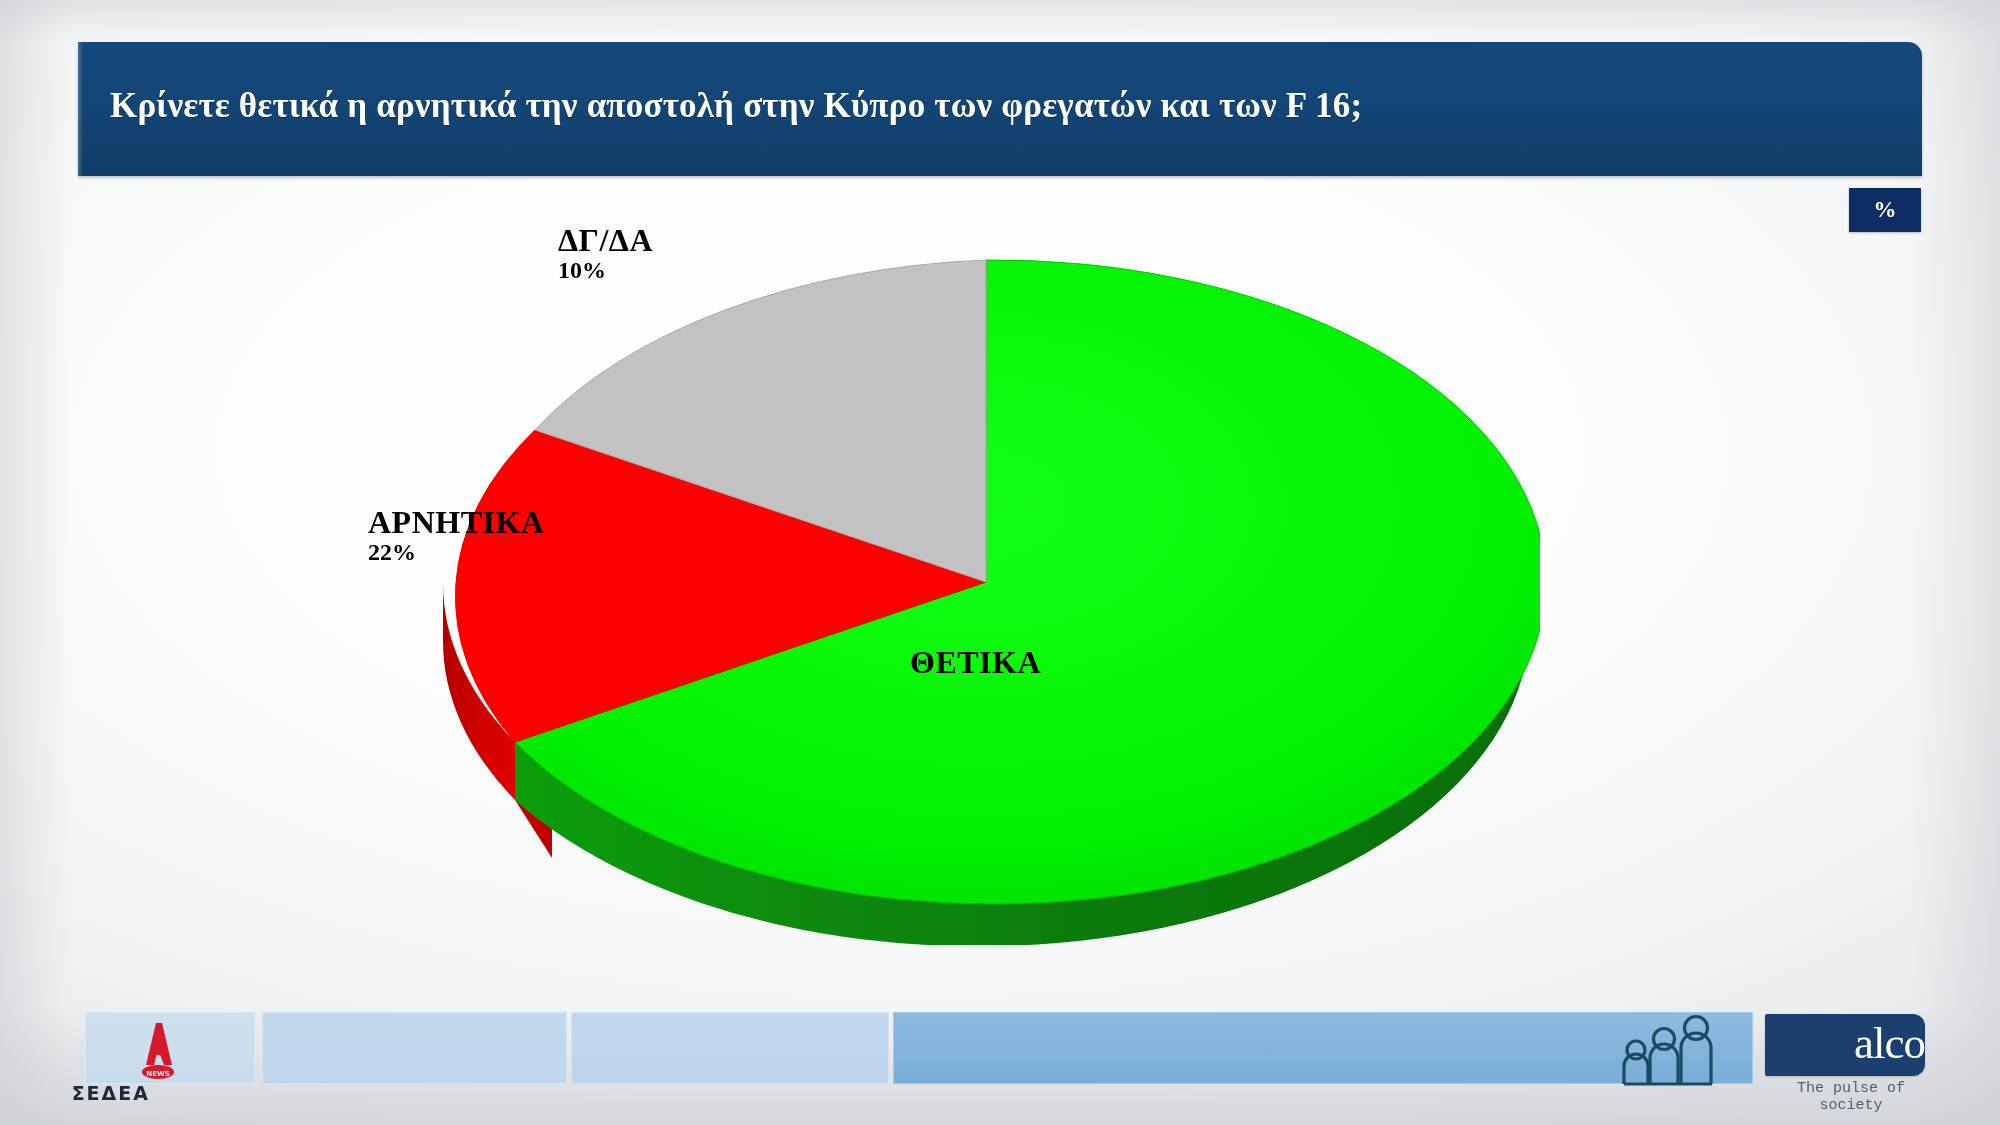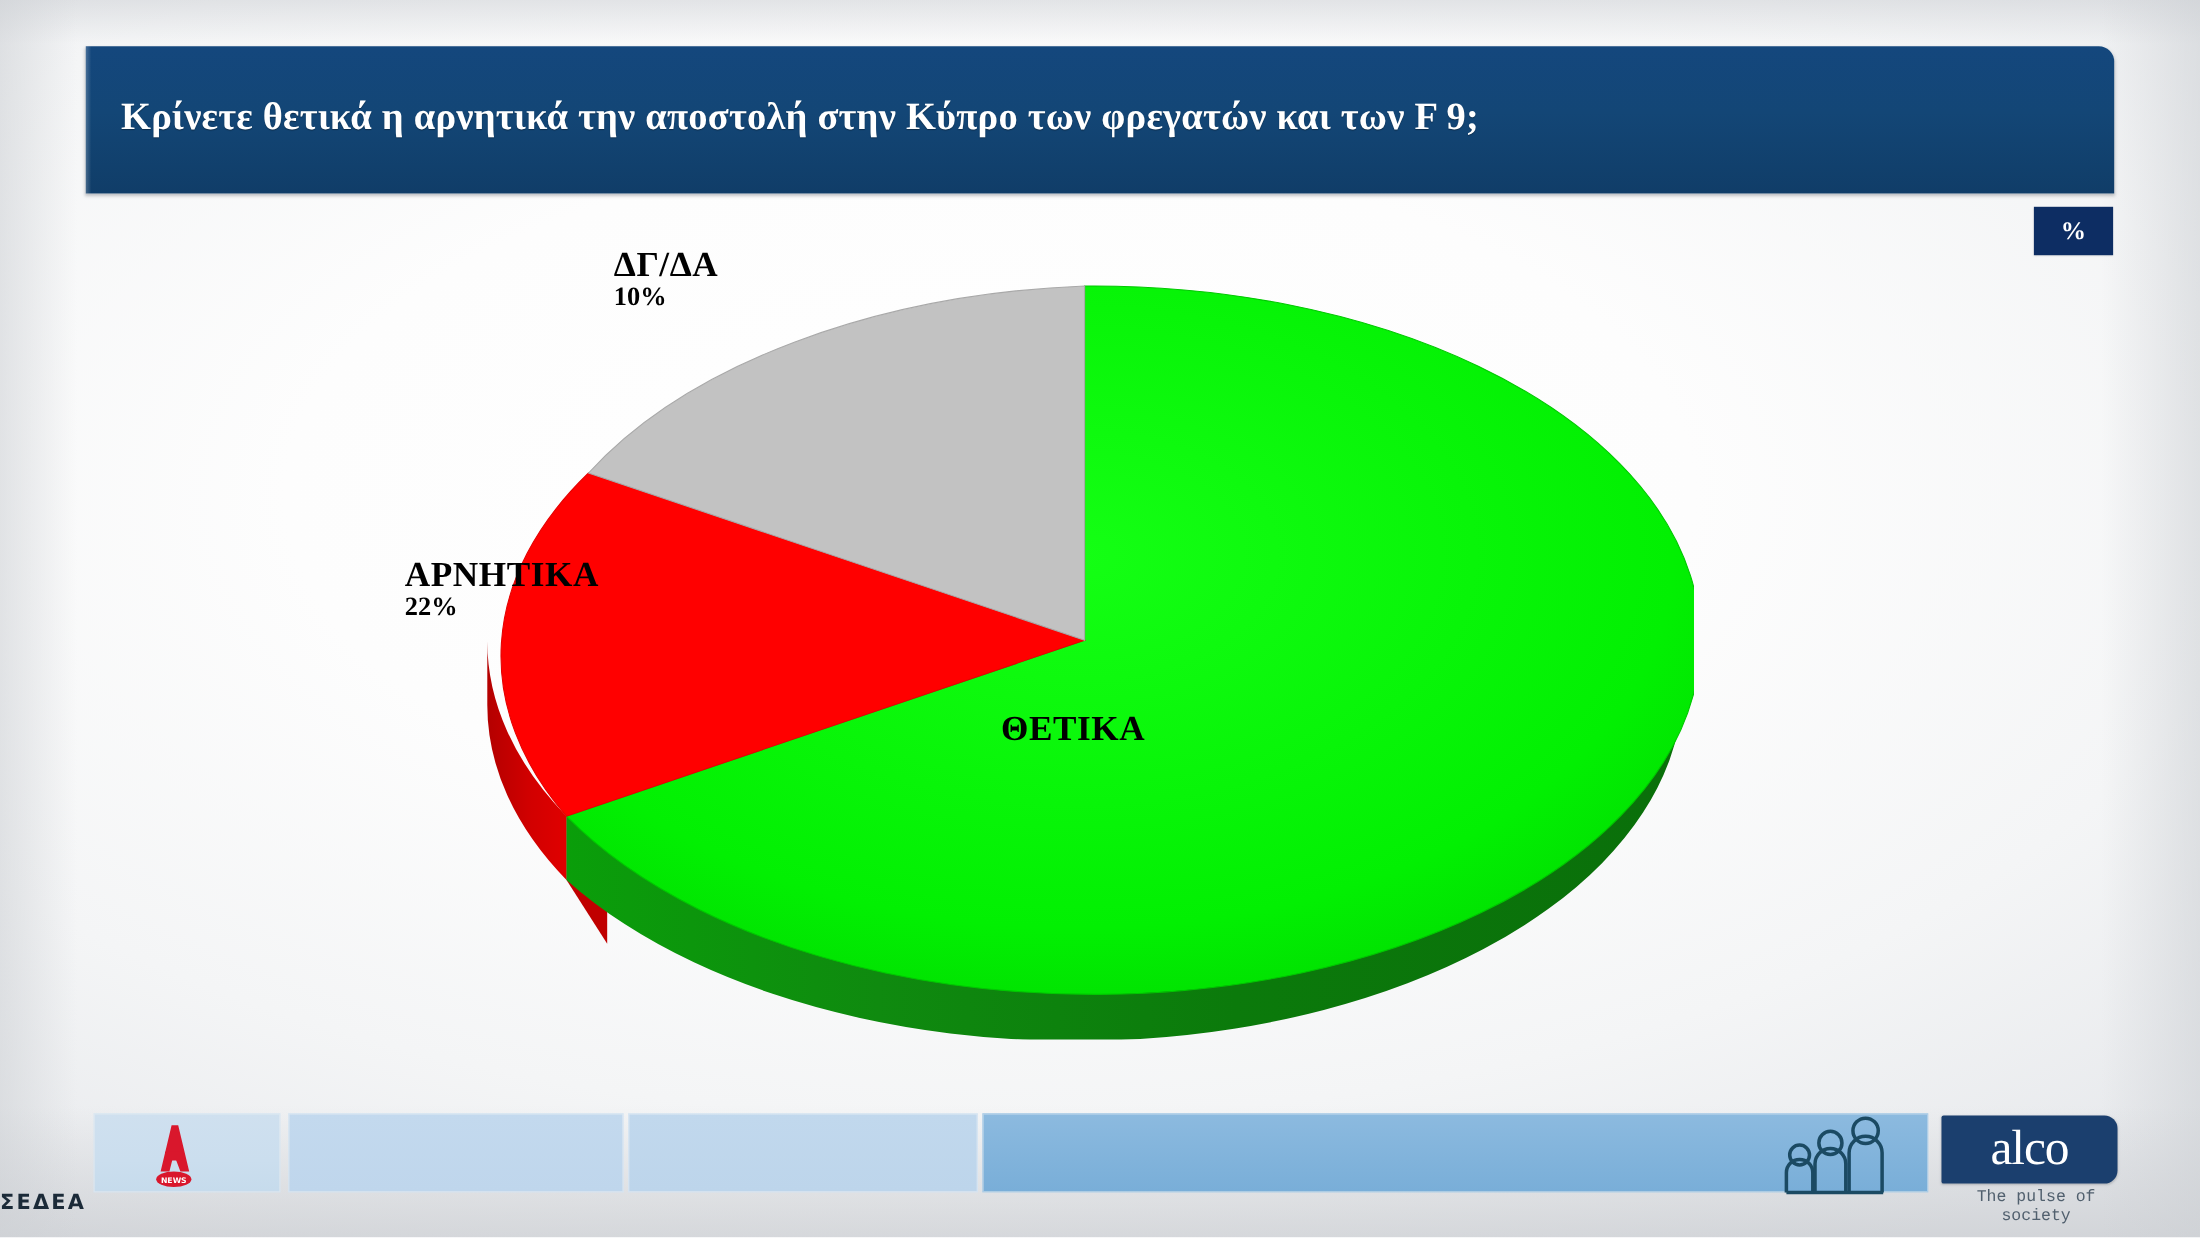--- a/index.html
+++ b/index.html
@@ -148,41 +148,41 @@
     position: absolute;
     left: 1600px;
     top: 6px;
     width: 150px;
     height: 112px;
   }
   #sedea-text {
     position: absolute;
     left: 0; top: 82px;
     width: 150px;
-    text-align: left;
+    text-align: right;
     font-size: 19px;
     font-weight: bold;
     color: #1b2a38;
     font-family: "DejaVu Sans", sans-serif;
     letter-spacing: 2px;
   }
 
   
   #alco {
     position: absolute;
     left: 1765px;
     top: 14px;
     width: 160px;
     height: 62px;
     background: #1b3f6e;
     border-radius: 2px 12px 12px 2px;
     box-shadow: 0 1px 2px rgba(120,125,130,0.4);
     display: flex;
     align-items: center;
-    justify-content: center;
+    justify-content: flex-end;
   }
   #alco-word {
     color: #ffffff;
     font-size: 45px;
     line-height: 1;
     font-weight: normal;
     font-family: "Liberation Serif", serif;
     letter-spacing: -1px;
     margin-top: -4px;
   }
@@ -198,21 +198,21 @@
   }
 </style>
 </head>
 <body>
 
 <div id="slide">
 
   <div id="bg-vignette"></div>
 
   <div id="title-bar">
-    <div id="title-text">Κρίνετε θετικά η αρνητικά την αποστολή στην Κύπρο των  φρεγατών και των F 9;</div>
+    <div id="title-text">Κρίνετε θετικά η αρνητικά την αποστολή στην Κύπρο των  φρεγατών και των F 16;</div>
   </div>
 
   <div id="pct-badge">
     <span>%</span>
   </div>
 
   <div id="pie-wrap">
     <svg width="1100" height="690" viewBox="0 0 1100 690">
       <defs>
         <linearGradient id="greenSide" x1="0" y1="0" x2="1" y2="0">

